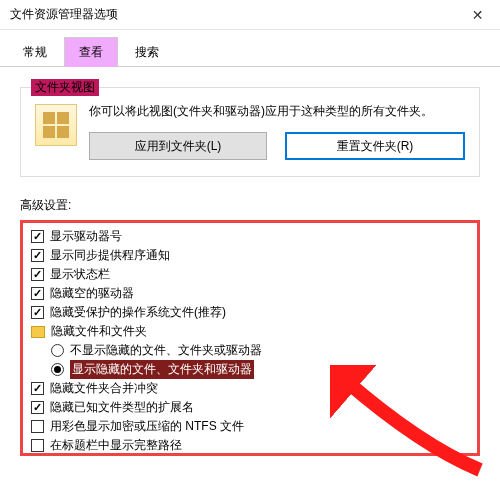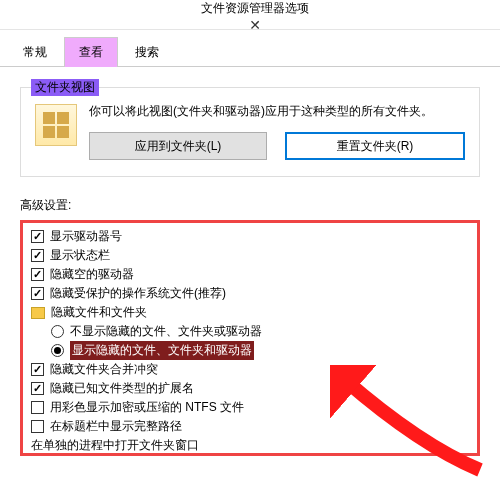--- a/index.html
+++ b/index.html
@@ -13,21 +13,20 @@
     height: 502px;
     overflow: hidden;
   }
   .titlebar {
     height: 30px;
     display: flex;
     align-items: center;
     justify-content: space-between;
     border-bottom: 1px solid #e5e5e5;
     padding-left: 10px;
-    flex-direction: column;
   }
   .titlebar .title { font-size: 12px; }
   .titlebar .close {
     width: 45px; height: 30px;
     display: flex; align-items: center; justify-content: center;
     font-size: 14px; color: #333;
     cursor: pointer;
   }
   .tabs {
     display: flex;
@@ -51,21 +50,21 @@
   .content { padding: 12px 20px 0 20px; }
   .group {
     border: 1px solid #ddd;
     padding: 14px 14px 16px 14px;
     position: relative;
     margin-top: 8px;
   }
   .group-label {
     position: absolute;
     top: -9px; left: 10px;
-    background: #8b5cf6;
+    background: #be185d;
     padding: 0 4px;
     font-size: 12px;
   }
   .group-inner {
     display: flex;
     gap: 12px;
     align-items: flex-start;
   }
   .folder-icon {
     width: 42px; height: 42px;
@@ -206,20 +205,24 @@
 
   <div class="section-label">高级设置:</div>
 
   <div class="tree-box" id="tree">
       <div class="row">
         <span class="chk checked"></span>
         <span class="label">显示驱动器号</span>
       </div>
       <div class="row">
         <span class="chk checked"></span>
+        <span class="label">显示同步提供程序通知</span>
+      </div>
+      <div class="row">
+        <span class="chk checked"></span>
         <span class="label">显示状态栏</span>
       </div>
       <div class="row">
         <span class="chk checked"></span>
         <span class="label">隐藏空的驱动器</span>
       </div>
       <div class="row">
         <span class="chk checked"></span>
         <span class="label">隐藏受保护的操作系统文件(推荐)</span>
       </div>

